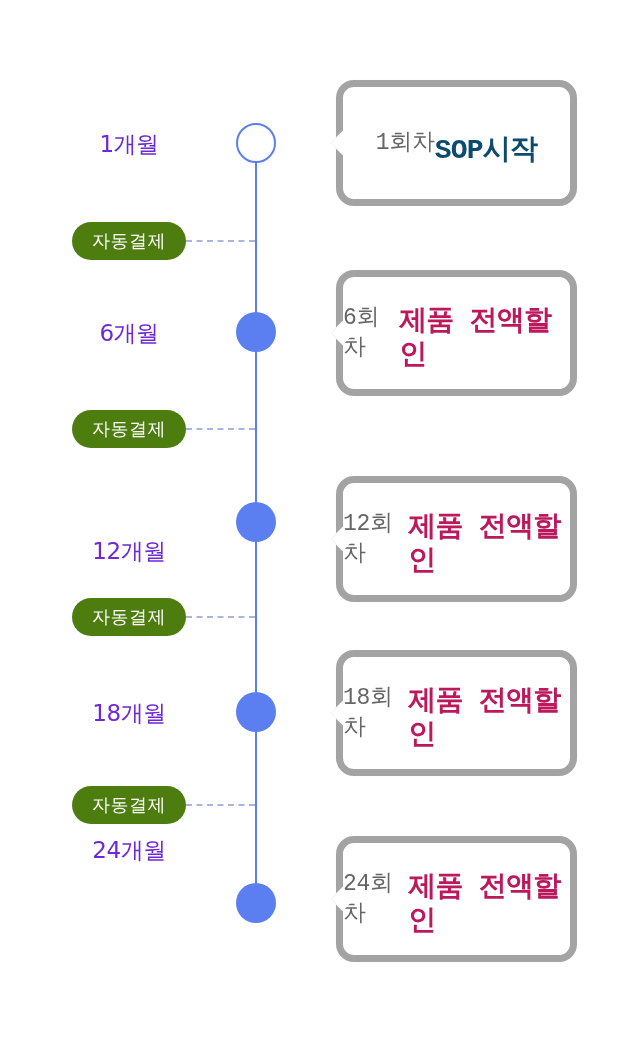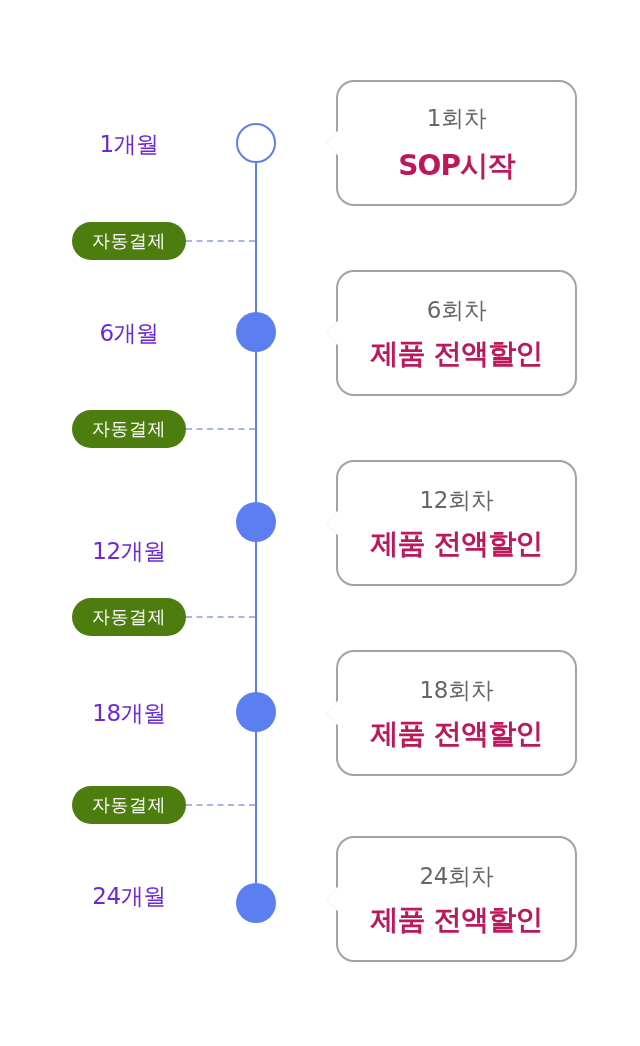--- a/index.html
+++ b/index.html
@@ -28,39 +28,40 @@
       display: flex; align-items: center; justify-content: center;
       transform: translateY(-50%); letter-spacing: 0.5px;
     }
     .dash {
       position: absolute; left: 186px; width: 69px; height: 0;
       border-top: 2px dashed #A7B6E0;
     }
     .card {
       position: absolute; left: 336px; width: 241px; height: 126px;
       border-radius: 18px; background: #ffffff;
-      border: 2px solid #a3a3a3; box-sizing: border-box;
+      border: 7px solid #a3a3a3; box-sizing: border-box;
       box-shadow: 0 0 2px rgba(0,0,0,0.03);
-      display: flex; flex-direction: column; align-items: center; justify-content: center;
+      display: flex; flex-direction: row; align-items: center; justify-content: center;
       transform: translateY(-50%);
+      font-family: Liberation Mono, monospace;
     }
     .card::before {
       content: ""; position: absolute; left: -9px; top: 50%; width: 16px; height: 16px;
       background: #ffffff; border-left: 1px solid #f4f4f6; border-bottom: 1px solid #f4f4f6;
       transform: translateY(-50%) rotate(45deg);
     }
     .card-round {
       font-size: 23px; color: #666666; font-weight: 400; line-height: 30px;
       letter-spacing: -0.3px;
     }
     .card-title {
       margin-top: 12px; font-size: 28px; font-weight: 700; line-height: 34px;
       letter-spacing: -0.8px;
     }
-    .card-title.dark { color: #be185d; margin-top: 16px; }
+    .card-title.dark { color: #0c4a6e; margin-top: 16px; }
     .card-title.accent { color: #be185d; }
   </style>
 </head>
 <body>
 
 <div class="timeline-line"></div>
 
 <div>
   <div class="step-label" style="top:144px;">1개월</div>
   <div class="node hollow" style="top:143px;"></div>
@@ -85,21 +86,21 @@
 </div>
 
 <div>
   <div class="pill" style="top:429px;">자동결제</div>
   <div class="dash" style="top:428px;"></div>
 </div>
 
 <div>
   <div class="step-label" style="top:523px;margin-top:28px;">12개월</div>
   <div class="node filled" style="top:522px;"></div>
-  <div class="card" style="top:523px;">
+  <div class="card" style="top:539px;">
     <div class="card-round">12회차</div>
     <div class="card-title accent">제품 전액할인</div>
   </div>
 </div>
 
 <div>
   <div class="pill" style="top:617px;">자동결제</div>
   <div class="dash" style="top:616px;"></div>
 </div>
 
@@ -111,19 +112,19 @@
     <div class="card-title accent">제품 전액할인</div>
   </div>
 </div>
 
 <div>
   <div class="pill" style="top:805px;">자동결제</div>
   <div class="dash" style="top:804px;"></div>
 </div>
 
 <div>
-  <div class="step-label" style="top:896px;">24개월</div>
+  <div class="step-label" style="top:850px;">24개월</div>
   <div class="node filled" style="top:903px;"></div>
   <div class="card" style="top:899px;">
     <div class="card-round">24회차</div>
     <div class="card-title accent">제품 전액할인</div>
   </div>
 </div>
 
 </body></html>

